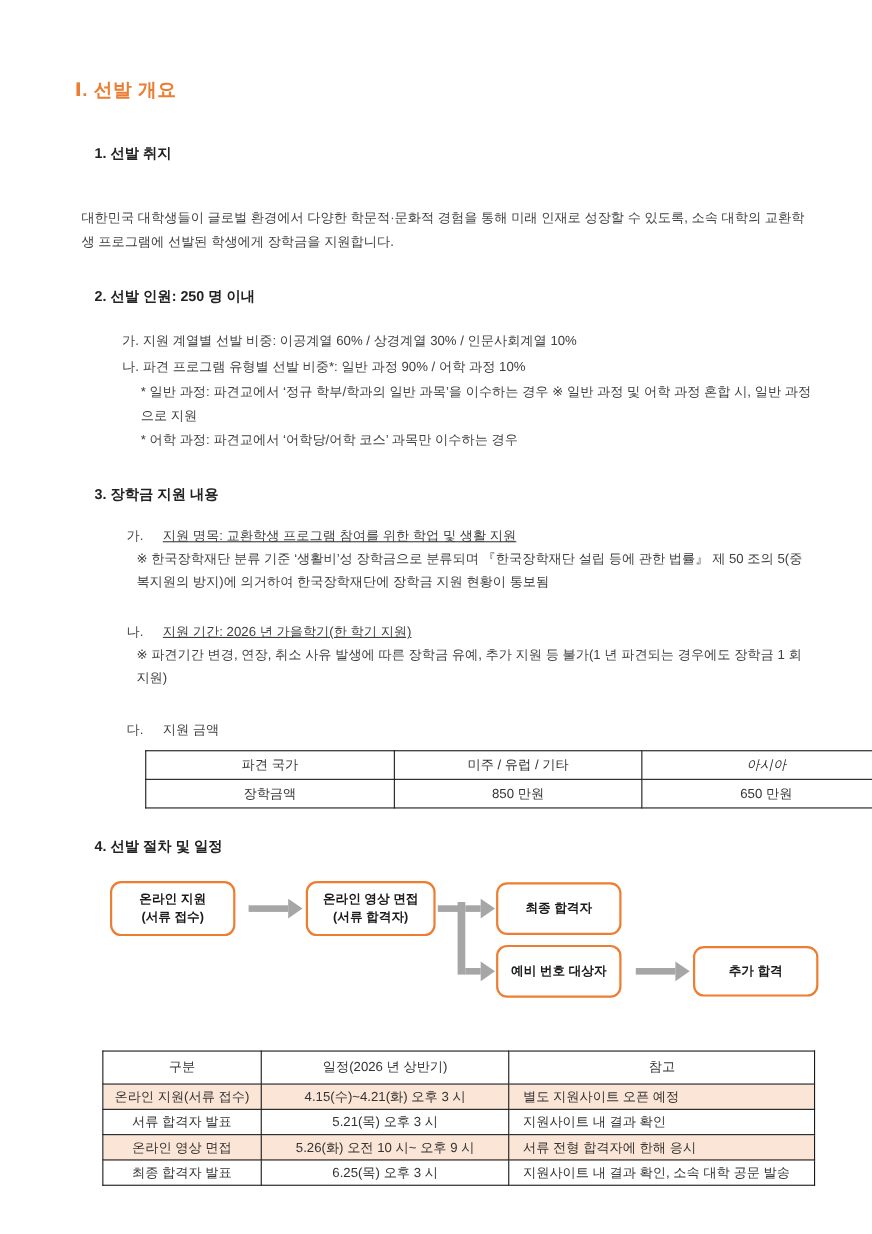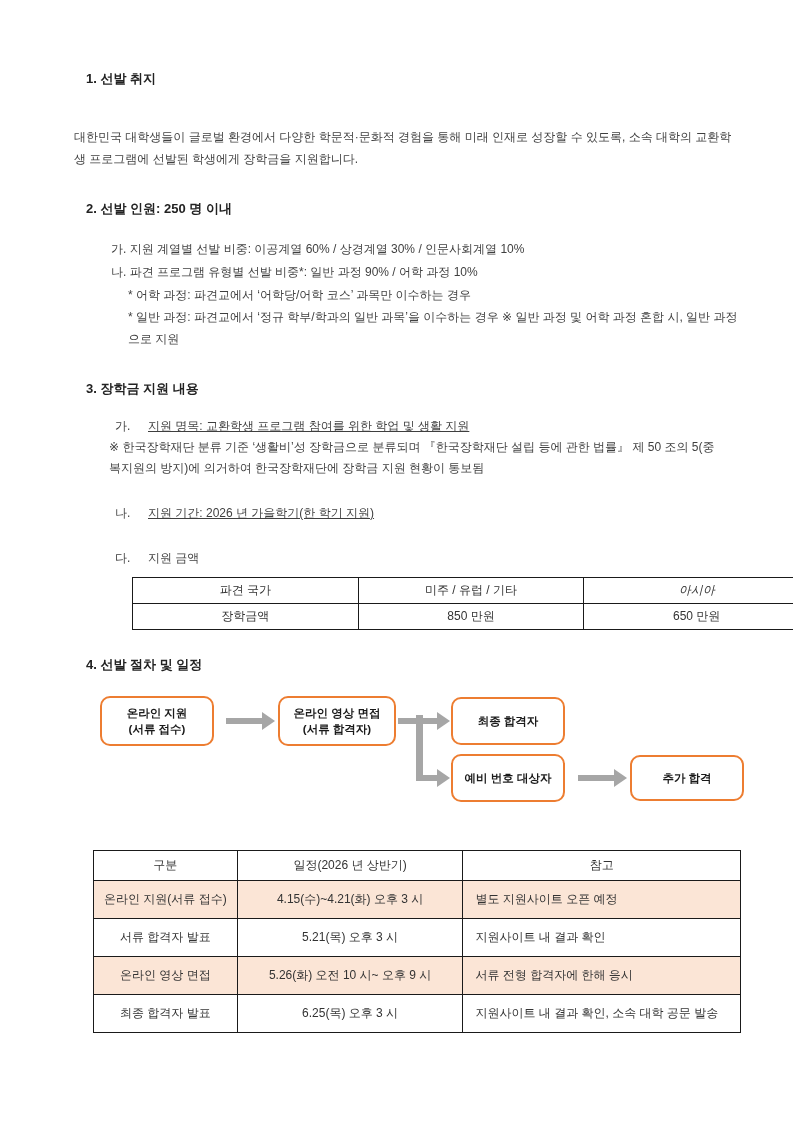--- a/index.html
+++ b/index.html
@@ -18,21 +18,21 @@
 
   .s1-body { margin:38px 0 0 6px; width:664px; line-height:22px; }
 
   .sec { margin-top:30px; }
   .item-list { margin:20px 0 0 43px; line-height:23px; }
   .note-list { margin:0 0 0 60px; line-height:22px; }
 
   .labeled-item { display:flex; margin:20px 0 0 47px; }
   .labeled-item .lbl { width:33px; flex:none; }
   .labeled-item .txt-underline { text-decoration:underline; }
-  .item-note { margin:2px 0 0 41px; width:610px; line-height:21px; }
+  .item-note { margin:2px 0 0 56px; width:610px; line-height:21px; }
 
   .money-table-wrap { margin:10px 0 0 64px; }
   table { border-collapse:collapse; }
   .money-table { width:678px; }
   .money-table td {
     border:1px solid #1a1a1a; height:26px; text-align:center;
     vertical-align:middle; color:#333; font-size:12px;
   }
 
   .flow { position:relative; height:126px; margin-top:14px; }
@@ -52,62 +52,64 @@
     border-top:9px solid transparent; border-bottom:9px solid transparent;
     border-left:13px solid #A6A6A6;
   }
 
   .schedule-table { width:648px; margin:36px 0 0 25px; }
   .schedule-table td {
     border:1.5px solid #1a1a1a; vertical-align:middle; font-size:12px; color:#333;
     white-space:pre-line; line-height:17px;
   }
   .schedule-table tr.hdr td { height:30px; text-align:center; }
-  .schedule-table tr.row td { height:38px; }
+  .schedule-table tr.row td { height:23px; }
   .schedule-table td.c1, .schedule-table td.c2 { text-align:center; }
   .schedule-table td.c3 { text-align:left; padding-left:12px; }
   .schedule-table tr.peach td { background:#FBE5D6; }
 </style>
 </head>
 <body>
 
 <div class="page">
   <div class="content">
 
+    <div class="doc-title">Ⅰ. 선발 개요</div>
 
     <div class="sec" style="margin-top:0;">
       <div class="sec-heading">1. 선발 취지</div>
       <div class="s1-body">대한민국 대학생들이 글로벌 환경에서 다양한 학문적·문화적 경험을 통해 미래 인재로 성장할 수 있도록, 소속 대학의 교환학생 프로그램에 선발된 학생에게 장학금을 지원합니다.</div>
     </div>
 
     <div class="sec">
       <div class="sec-heading">2. 선발 인원: 250 명 이내</div>
       <div class="item-list">
         <div>가.  지원 계열별 선발 비중: 이공계열 60% / 상경계열 30% / 인문사회계열 10%</div>
         <div>나.  파견 프로그램 유형별 선발 비중*: 일반 과정 90% / 어학 과정 10%</div>
       </div>
       <div class="note-list">
+        <div>* 일반 과정: 파견교에서 ‘정규 학부/학과의 일반 과목’을 이수하는 경우 ※ 일반 과정 및 어학 과정 혼합 시, 일반 과정으로 지원</div>
         <div>* 어학 과정: 파견교에서 ‘어학당/어학 코스’ 과목만 이수하는 경우</div>
-        <div>* 일반 과정: 파견교에서 ‘정규 학부/학과의 일반 과목’을 이수하는 경우 ※ 일반 과정 및 어학 과정 혼합 시, 일반 과정으로 지원</div>
       </div>
     </div>
 
     <div class="sec">
       <div class="sec-heading">3. 장학금 지원 내용</div>
 
       <div class="labeled-item">
         <span class="lbl">가.</span>
         <span class="txt-underline">지원 명목: 교환학생 프로그램 참여를 위한 학업 및 생활 지원</span>
       </div>
       <div class="item-note">※ 한국장학재단 분류 기준 ‘생활비’성 장학금으로 분류되며 『한국장학재단 설립 등에 관한 법률』 제 50 조의 5(중복지원의 방지)에 의거하여 한국장학재단에 장학금 지원 현황이 통보됨</div>
 
       <div class="labeled-item" style="margin-top:26px;">
         <span class="lbl">나.</span>
         <span class="txt-underline">지원 기간: 2026 년 가을학기(한 학기 지원)</span>
       </div>
+      <div class="item-note">※ 파견기간 변경, 연장, 취소 사유 발생에 따른 장학금 유예, 추가 지원 등 불가(1 년 파견되는 경우에도 장학금 1 회 지원)</div>
 
       <div class="labeled-item" style="margin-top:28px;">
         <span class="lbl">다.</span>
         <span>지원 금액</span>
       </div>
 
       <div class="money-table-wrap">
         <table class="money-table">
           <tbody>
               <tr>

